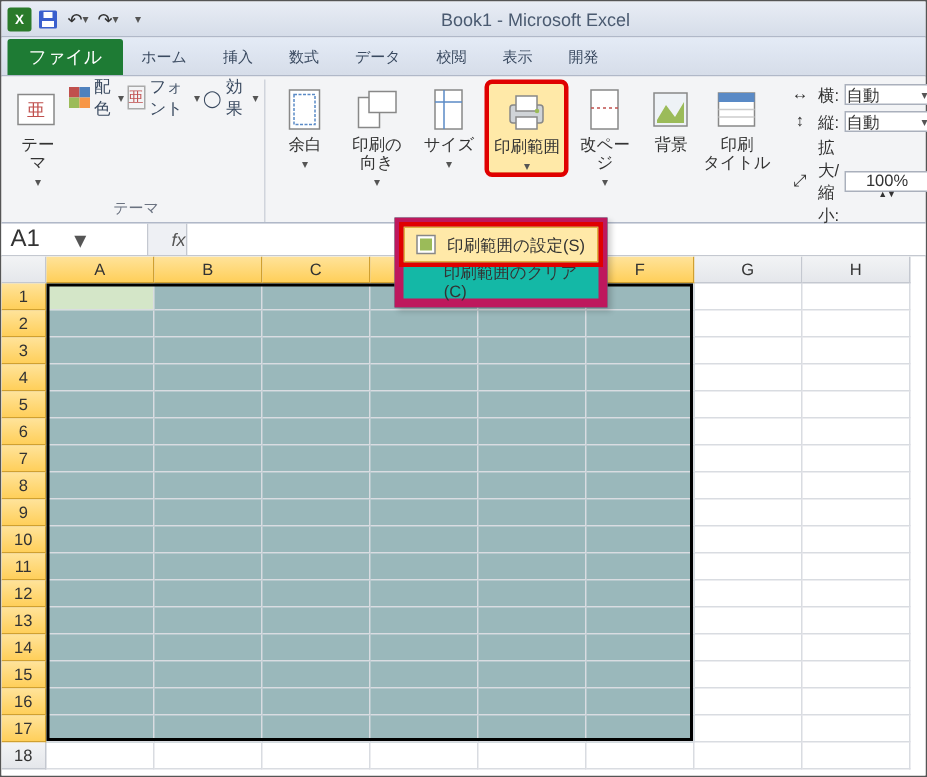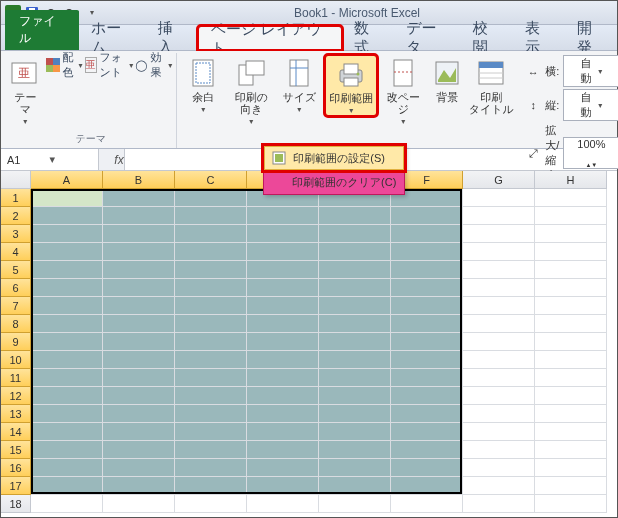--- a/index.html
+++ b/index.html
@@ -6,47 +6,47 @@
   body { width: 618px; height: 518px; background: #fff; overflow: hidden; font-size: 12px; color: #333; }
   .app { width: 618px; height: 518px; display: flex; flex-direction: column; border: 1px solid #555; }
   
   .titlebar { height: 24px; background: linear-gradient(#e8edf5, #d6dde9); display: flex; align-items: center; padding: 0 4px; border-bottom: 1px solid #b0b8c8; }
   .qat { display: flex; align-items: center; gap: 2px; }
   .qat-icon { width: 18px; height: 18px; display: flex; align-items: center; justify-content: center; font-size: 12px; }
   .excel-icon { width: 16px; height: 16px; background: #2a7a2a; color: #fff; display: flex; align-items: center; justify-content: center; font-size: 9px; font-weight: bold; border-radius: 2px; }
   .titlebar-title { flex: 1; text-align: center; font-size: 12px; color: #4a5a70; }
   
   .tabs { height: 26px; background: linear-gradient(#e4ebf6, #d6dde9); display: flex; align-items: flex-end; padding-left: 4px; border-bottom: 1px solid #b0b8c8; gap: 0; }
-  .file-tab { background: #1e7b34; color: #fff; padding: 4px 14px; font-size: 12px; height: 40px; display: flex; align-items: center; border-radius: 2px 2px 0 0; }
-  .tab { padding: 4px 12px; height: 24px; display: flex; align-items: center; color: #3a4a60; font-size: 15px; cursor: default; }
+  .file-tab { background: #1e7b34; color: #fff; padding: 4px 14px; font-size: 12px; height: 24px; display: flex; align-items: center; border-radius: 2px 2px 0 0; }
+  .tab { padding: 4px 12px; height: 24px; display: flex; align-items: center; color: #3a4a60; font-size: 10px; cursor: default; }
   .tab.active { background: #f5f6f7; border: 1px solid #b0b8c8; border-bottom: none; border-radius: 3px 3px 0 0; }
   .tab.red-box { outline: 3px solid #e00000; outline-offset: -1px; }
   
   .ribbon { height: 98px; background: #f3f4f6; border-bottom: 1px solid #b0b8c8; display: flex; padding: 2px 4px 0 4px; gap: 0; position: relative; }
   .group { display: flex; flex-direction: column; justify-content: space-between; padding: 2px 4px 0 4px; border-right: 1px solid #d0d4dc; }
   .group-body { display: flex; align-items: flex-start; gap: 4px; flex: 1; }
   .group-label { text-align: center; font-size: 10px; color: #6a7280; padding: 2px 0; }
   .bigbtn { display: flex; flex-direction: column; align-items: center; justify-content: flex-start; width: 44px; padding-top: 2px; gap: 2px; }
   .bigbtn .icon-lg { width: 32px; height: 32px; display: flex; align-items: center; justify-content: center; }
   .bigbtn .lbl { font-size: 11px; text-align: center; line-height: 1.1; }
   .bigbtn.red-box { outline: 3px solid #e00000; outline-offset: -1px; background: #ffe9a8; border: 1px solid #e0b040; border-radius: 3px; }
   .smallrow { display: flex; align-items: center; height: 20px; gap: 3px; font-size: 11px; color: #3a4a60; }
   .smallicon { width: 16px; height: 16px; display: flex; align-items: center; justify-content: center; }
   .rightcol { display: flex; flex-direction: row; gap: 2px; }
   .rightgrid { display: grid; grid-template-columns: auto auto 1fr; gap: 2px 4px; align-items: center; font-size: 11px; }
-  .inputbox { background: #fff; border: 1px solid #aab0bc; height: 32px; width: 56px; padding: 0 16px; display: flex; align-items: center; justify-content: space-between; }
+  .inputbox { background: #fff; border: 1px solid #aab0bc; height: 14px; width: 56px; padding: 0 0; display: flex; align-items: center; justify-content: space-between; }
   .inputbox.narrow { width: 56px; flex-direction: column; }
   
-  .dropdown { position: absolute; top: 94px; left: 262px; width: 142px; background: #ec4899; border: 1px solid #be185d; box-shadow: 2px 2px 4px rgba(0,0,0,0.2); z-index: 10; }
+  .dropdown { position: absolute; top: 94px; left: 262px; width: 142px; background: #14b8a6; border: 6px solid #be185d; box-shadow: 2px 2px 4px rgba(0,0,0,0.2); z-index: 10; }
   .dd-item { display: flex; align-items: center; height: 24px; padding: 0 6px; gap: 6px; font-size: 11px; }
   .dd-item.hl { background: #ffe9a8; border: 1px solid #e0b040; outline: 3px solid #e00000; outline-offset: 0; }
   
   .fbar { height: 22px; display: flex; align-items: stretch; border-bottom: 1px solid #c4c8d0; background: #e8ebf0; }
   .namebox { width: 98px; background: #fff; border-right: 1px solid #c4c8d0; display: flex; align-items: center; padding: 0 6px; }
-  .namebox span { flex: 1; font-size: 11px; }
+  .namebox span { flex: 1; font-size: 16px; }
   .fbar .fx { width: 26px; display: flex; align-items: center; justify-content: center; font-style: italic; color: #555; border-right: 1px solid #c4c8d0; background: #eef0f4; padding-left: 15px; }
   .fbar .finput { flex: 1; background: #fff; }
   
   .sheet { flex: 1; display: grid; grid-template-columns: 30px repeat(8, 72px); grid-auto-rows: 18px; overflow: hidden; position: relative; background: #fff; }
   .colhdr, .rowhdr, .corner { background: linear-gradient(#f2f3f5,#e5e7eb); border-right: 1px solid #c4c8d0; border-bottom: 1px solid #c4c8d0; display: flex; align-items: center; justify-content: center; font-size: 11px; color: #333; }
   .colhdr.sel, .rowhdr.sel { background: linear-gradient(#ffe39a,#ffcf5a); border-color: #d0a030; }
   .cell { border-right: 1px solid #d9dce1; border-bottom: 1px solid #d9dce1; position: relative; }
   .cell.selarea { background: #9ab8bb; }
   .cell.active { background: #d4e6c8; }
   .sel-border { position: absolute; border: 2px solid #000; pointer-events: none; }
@@ -73,21 +73,20 @@
       <div class="qat-icon">↷<span class="tri">▾</span></div>
       <div class="qat-icon tri">▾</div>
     </div>
     <div class="titlebar-title">Book1 - Microsoft Excel</div>
   </div>
 
   <div class="tabs">
     <div class="file-tab">ファイル</div>
     <div class="tab">ホーム</div>
     <div class="tab">挿入</div>
-    <div class="tab active red-box">ページ レイアウト</div>
     <div class="tab">数式</div>
     <div class="tab">データ</div>
     <div class="tab">校閲</div>
     <div class="tab">表示</div>
     <div class="tab">開発</div>
   </div>
 
   <div class="ribbon">
 
     <div class="group">

